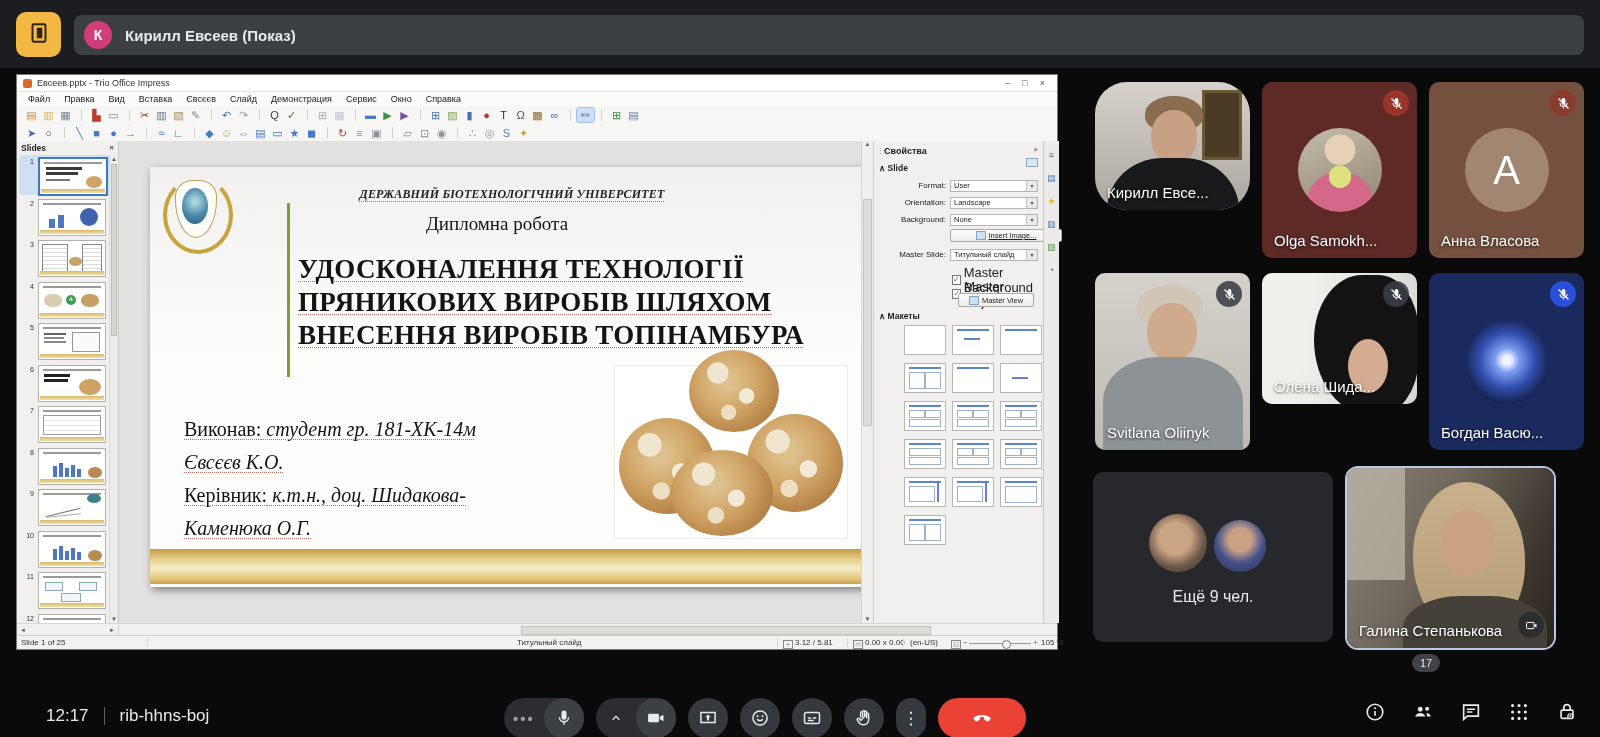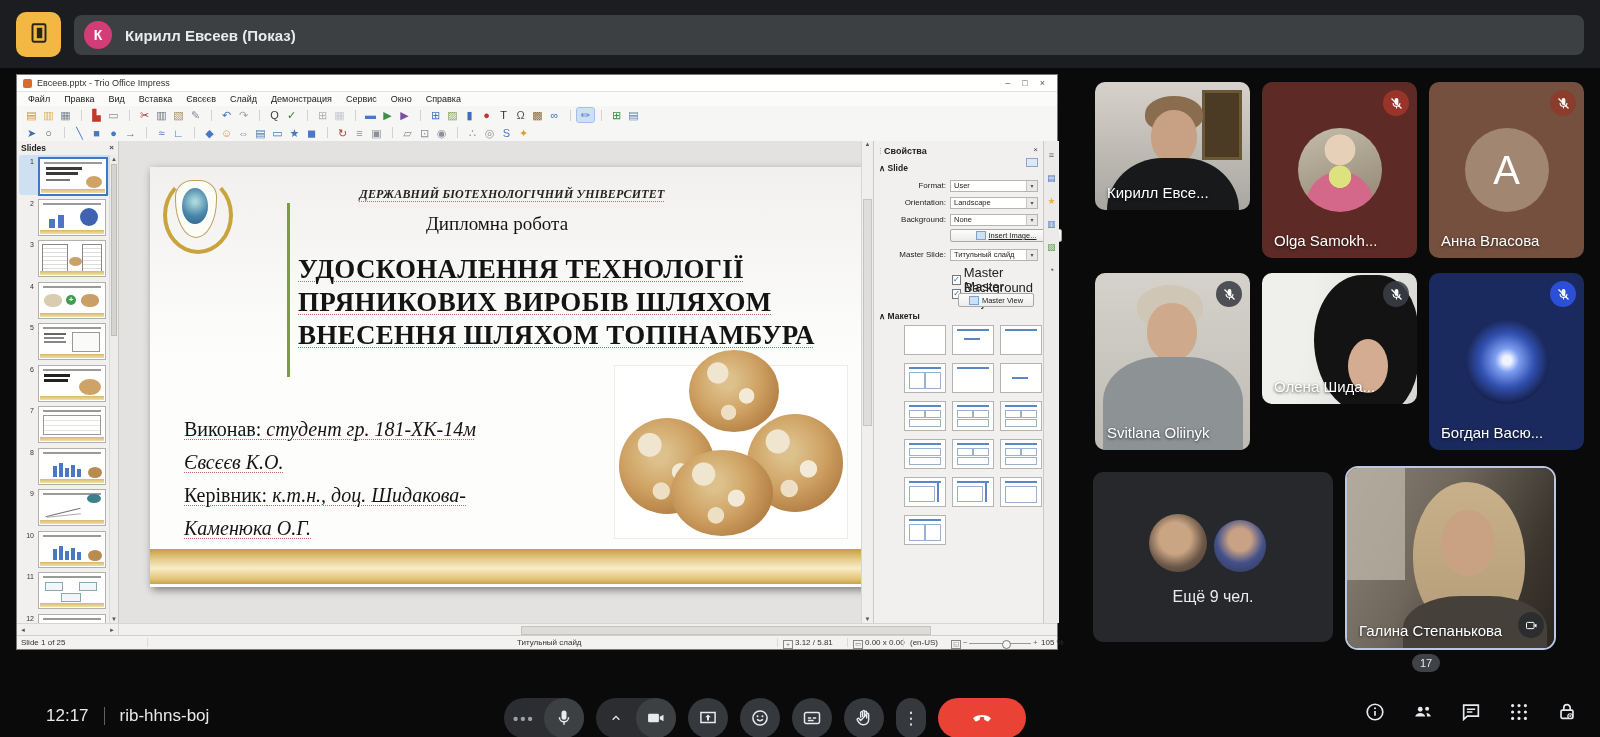--- a/index.html
+++ b/index.html
@@ -155,21 +155,21 @@
 .vid{position:absolute;inset:0;}
 .vid i{position:absolute;}
 .tname{position:absolute;left:12px;bottom:9px;color:#fff;font-size:15px;font-weight:500;
   text-shadow:0 1px 3px rgba(0,0,0,.7);white-space:nowrap;}
 .mutechip{position:absolute;top:8px;right:8px;width:26px;height:26px;border-radius:50%;
   display:flex;align-items:center;justify-content:center;}
 .chip-grey{background:rgba(58,62,68,.88);}
 .chip-red{background:#98342a;}
 .chip-brown{background:#8a3d2c;}
 .chip-blue{background:#2b4fd7;}
-.t0{left:1095px;top:82px;width:155px;height:128px;}
+.t0{left:1095px;top:82px;width:155px;height:128px;border-radius:32px;}
 .t1{left:1262px;top:82px;width:155px;height:176px;background:#5d2a26;}
 .t2{left:1429px;top:82px;width:155px;height:176px;background:#76503e;}
 .t3{left:1095px;top:273px;width:155px;height:177px;}
 .t4{left:1262px;top:273px;width:155px;height:131px;}
 .t5{left:1429px;top:273px;width:155px;height:177px;background:#1b2a5e;}
 .t6{left:1093px;top:472px;width:240px;height:170px;background:#27282b;}
 .t7{left:1345px;top:466px;width:211px;height:184px;border:2px solid #b9c8e4;border-radius:13px;box-sizing:border-box;}
 .avatarwrap{position:absolute;inset:0;display:flex;align-items:center;justify-content:center;}
 .pav{width:84px;height:84px;border-radius:50%;}
 .pav-olga{background:radial-gradient(circle at 50% 26%,#e6d0b8 0 20%,transparent 21%),
@@ -490,21 +490,21 @@
             <i class="em-core"></i>
           </div>
           <div class="sl-univ">
             <span class="sq">ДЕРЖАВНИЙ БІОТЕХНОЛОГІЧНИЙ УНІВЕРСИТЕТ</span>
           </div>
           <div class="sl-sub">Дипломна робота</div>
           <i class="sl-vline"></i>
           <div class="sl-title">
             <span class="sq">УДОСКОНАЛЕННЯ ТЕХНОЛОГІЇ</span>
             <span class="sq">ПРЯНИКОВИХ ВИРОБІВ ШЛЯХОМ</span>
-            <span class="sq">ВНЕСЕННЯ ШЛЯХОМ ТОПІНАМБУРА</span>
+            <span class="sq">ВНЕСЕННЯ ВИРОБІВ ТОПІНАМБУРА</span>
           </div>
           <div class="sl-auth auth1">
             <div><span class="sq">Виконав:</span><span class="it sq"> студент гр. 181-ХК-14м</span></div>
             <div><span class="it sq">Євсєєв К.О.</span></div>
           </div>
           <div class="sl-auth auth2">
             <div><span class="sq">Керівник:</span><span class="it sq"> к.т.н., доц. Шидакова-</span></div>
             <div><span class="it sq">Каменюка О.Г.</span></div>
           </div>
           <div class="sl-photo">

